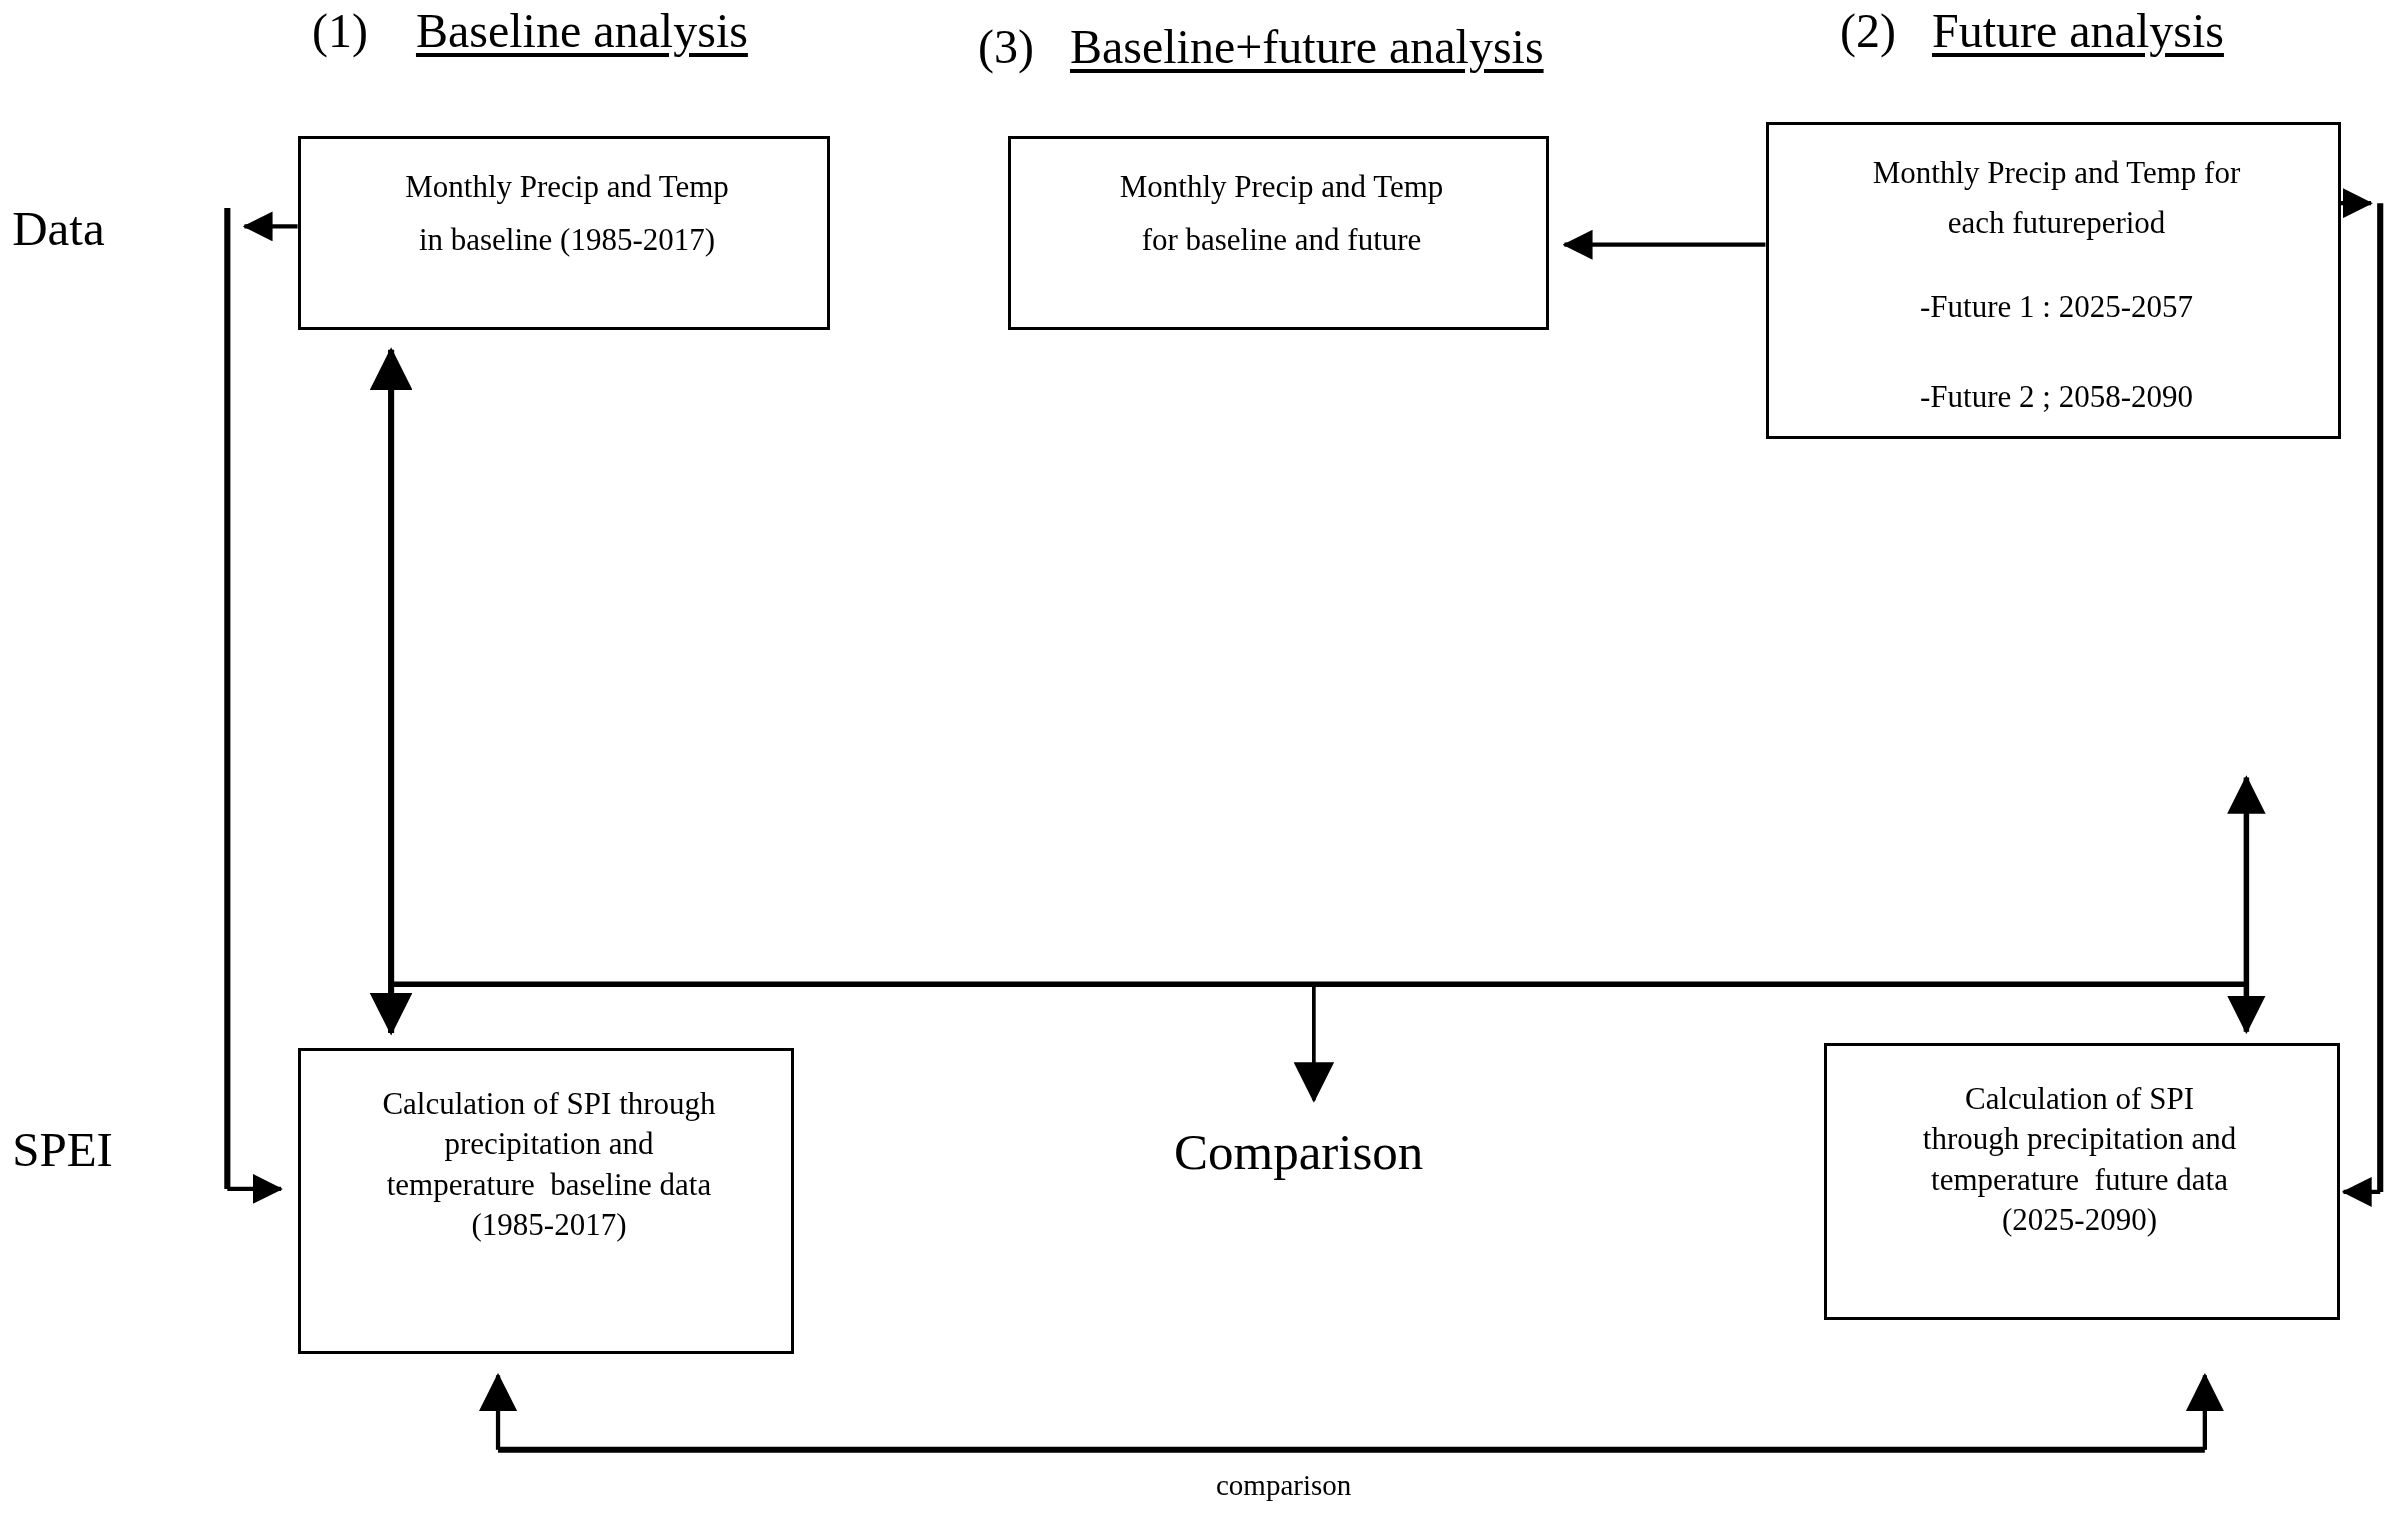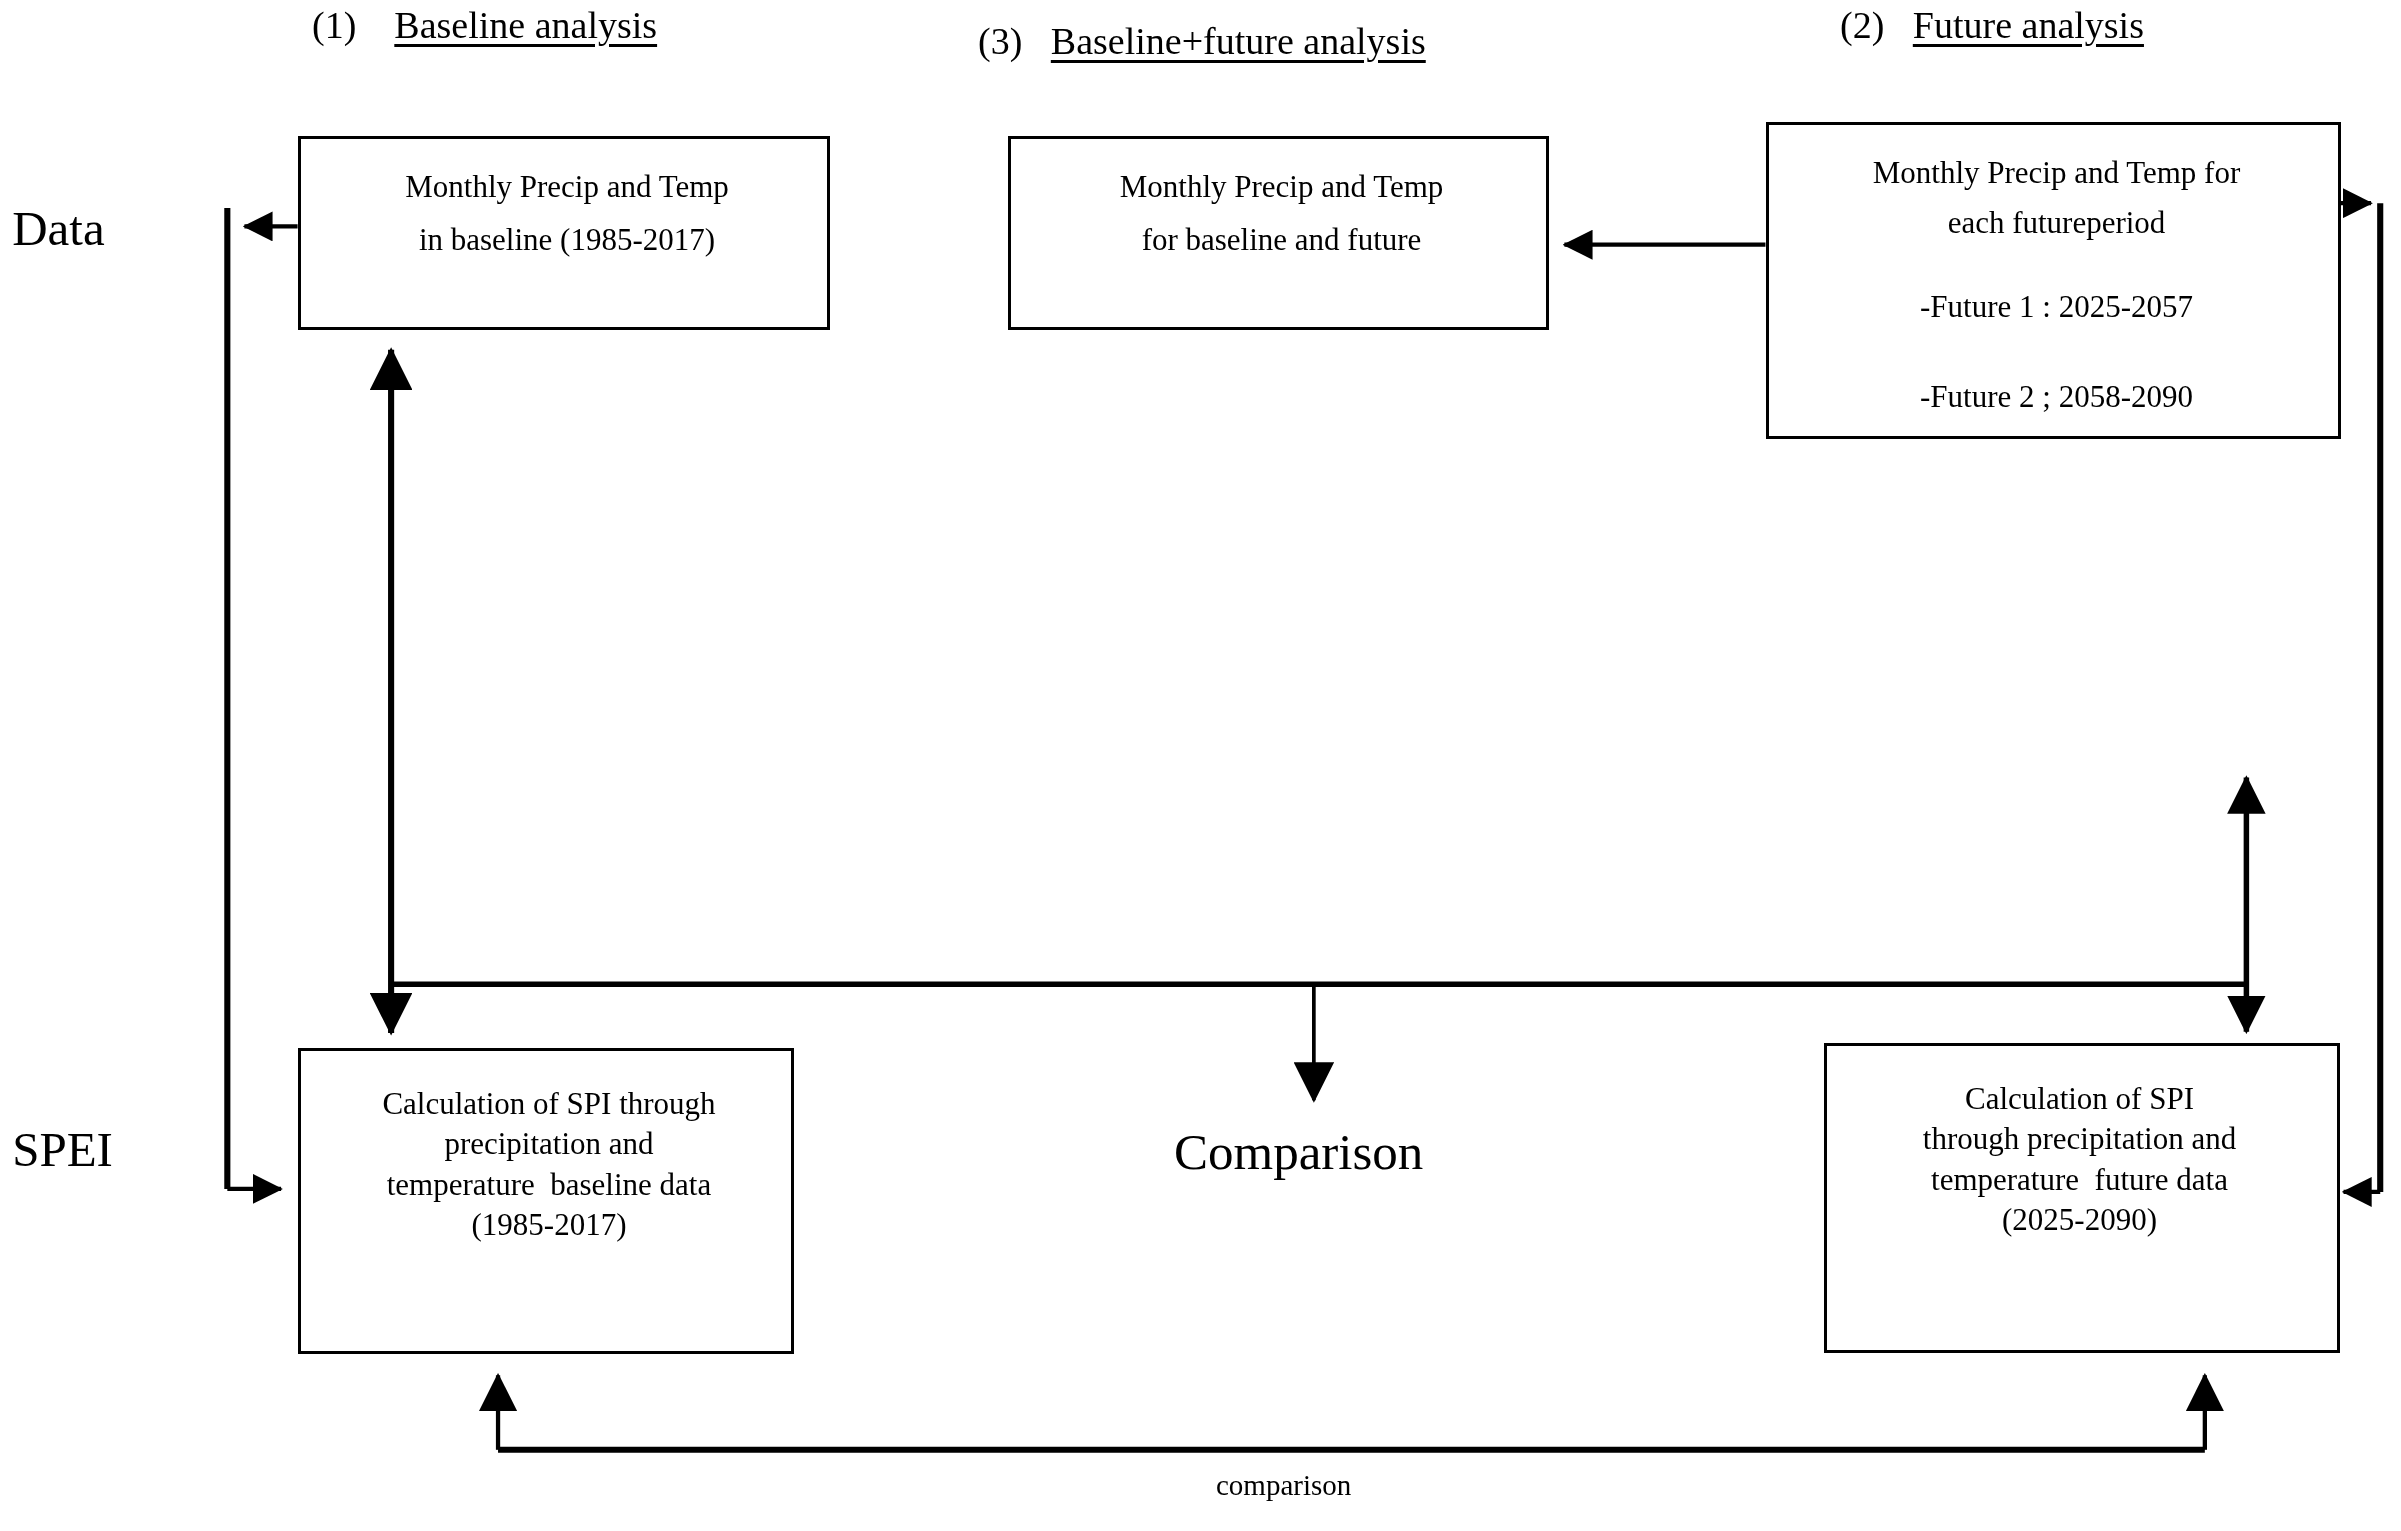--- a/index.html
+++ b/index.html
@@ -14,21 +14,21 @@
     height: 1532px;
     background: #ffffff;
     font-family: "Liberation Serif", "DejaVu Serif", serif;
     color: #000000;
     overflow: hidden;
   }
 
   
   .col-title {
     position: absolute;
-    font-size: 38px;
+    font-size: 48px;
     line-height: 1.1;
     white-space: nowrap;
   }
   .col-title .num { text-decoration: none; }
   .col-title .u   { text-decoration: underline; text-underline-offset: 6.1px; }
 
   
   .row-label {
     position: absolute;
     font-size: 49px;
@@ -110,21 +110,21 @@
     <span class="ln" style="margin-top:39px;">-Future 2 ; 2058-2090</span>
   </div>
 
   <div class="box tight" id="box-spei-baseline" style="left:298px; top:1048px; width:496px; height:306px; padding-top:33px;">
     <span class="ln">Calculation of SPI through</span>
     <span class="ln">precipitation and</span>
     <span class="ln">temperature  baseline data</span>
     <span class="ln">(1985-2017)</span>
   </div>
 
-  <div class="box tight" id="box-spei-future" style="left:1824px; top:1043px; width:516px; height:310px; padding-top:33px;padding-left:16px;">
+  <div class="box tight" id="box-spei-future" style="left:1824px; top:1043px; width:516px; height:277px; padding-top:33px;padding-left:16px;">
     <span class="ln">Calculation of SPI</span>
     <span class="ln">through precipitation and</span>
     <span class="ln">temperature  future data</span>
     <span class="ln">(2025-2090)</span>
   </div>
 
   <div class="free-text" id="comparison-main" style="left:1174px; top:1123px;">Comparison</div>
 
   <div class="free-text" id="comparison-bottom" style="left:1216px; top:1469px;">comparison</div>
 

